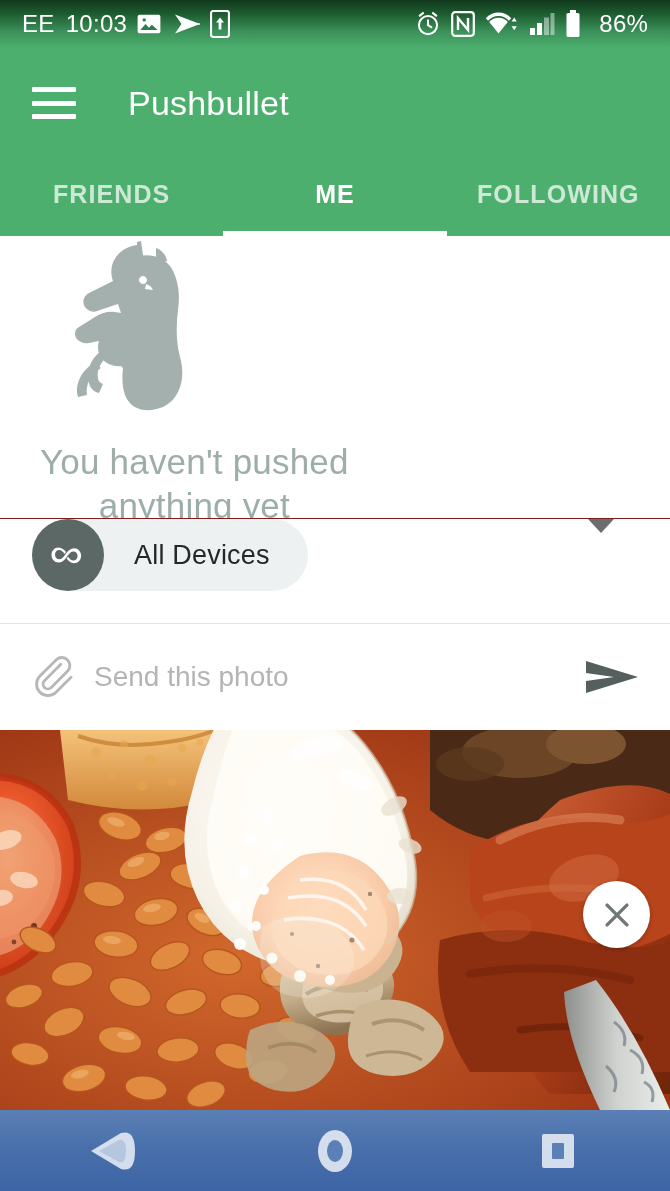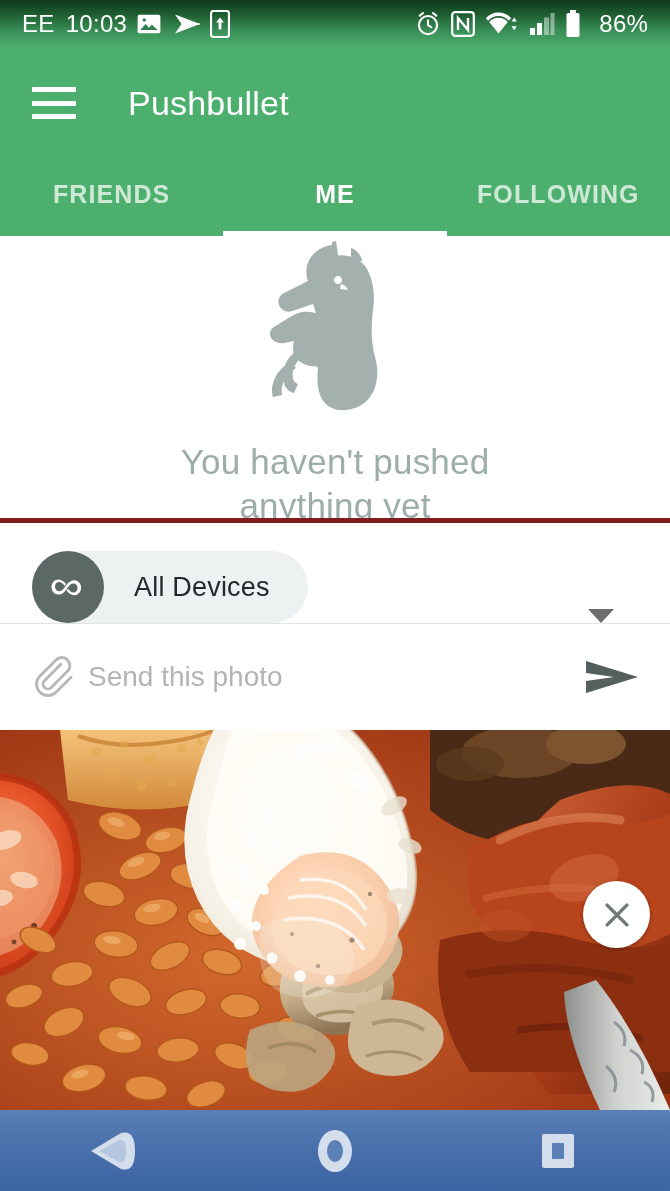--- a/index.html
+++ b/index.html
@@ -46,33 +46,33 @@
   .tab.active { color:#ffffff; }
   .tab.active:after {
     content:""; position:absolute; left:0; right:0; bottom:0;
     height:5px; background:#ffffff;
   }
 
   
   .empty {
     position:absolute; top:236px; left:0; width:670px; height:282px;
     background:#ffffff; overflow:hidden;
-    display:flex; flex-direction:column; align-items:center;
+    display:flex; flex-direction:column; align-items:flex-start;padding-left:40px;
   }
   .unicorn { margin-top:2px; }
   .empty-text {
     margin-top:18px; text-align:center; color:#9cadaa;
     font-size:35px; line-height:44px; font-weight:400; letter-spacing:.2px;
   }
 
   
   .device-row {
     position:absolute; top:518px; left:0; width:670px; height:106px;
-    background:#ffffff; border-top:5px solid #7f1d1d; border-bottom:1px solid #e2e4e4;
-    display:flex; align-items:flex-end;
+    background:#ffffff; border-top:1px solid #7f1d1d; border-bottom:1px solid #e2e4e4;
+    display:flex; align-items:flex-start;
   }
   .chip {
     display:flex; align-items:center; height:72px; background:#eef1f1;
     border-radius:36px; margin-left:32px; padding-right:38px; cursor:pointer;
   }
   .chip-avatar {
     width:72px; height:72px; border-radius:50%; background:#5c6866;
     display:flex; align-items:center; justify-content:center; flex:none;
   }
   .chip-label { font-size:27px; color:#23282a; margin-left:30px; letter-spacing:.2px;}
@@ -84,21 +84,21 @@
 
   
   .compose {
     position:absolute; top:624px; left:0; width:670px; height:106px;
     background:#ffffff; display:flex; align-items:center;
   }
   .clip { margin-left:30px; cursor:pointer; }
   .compose-input {
     flex:1; border:none; outline:none; background:transparent;
     font-family:"Liberation Sans", sans-serif; font-size:28px;
-    color:#3a3a3a; margin-left:14px;
+    color:#3a3a3a; margin-left:20px;
   }
   .compose-input::placeholder { color:#b4b4b4; }
   .send-btn { margin-right:30px; cursor:pointer; display:flex; }
 
   
   .photo {
     position:absolute; top:730px; left:0; width:670px; height:380px;
     overflow:hidden; background:#8b3a16;
   }
   .photo svg { display:block; width:670px; height:380px; }

